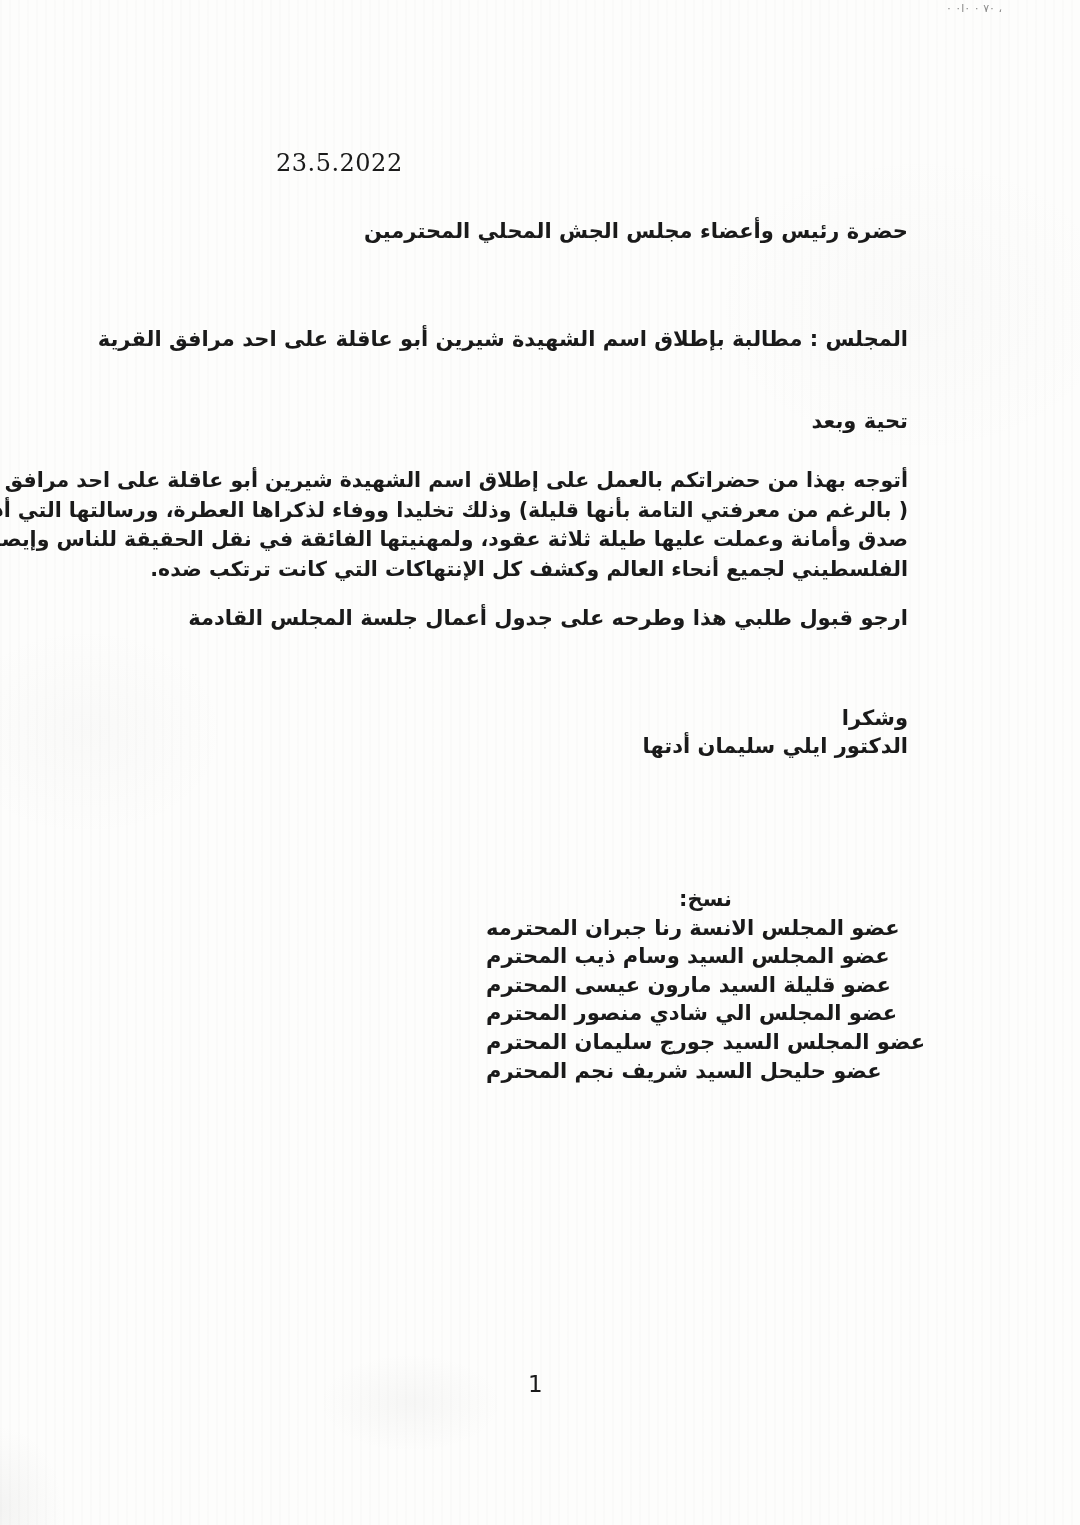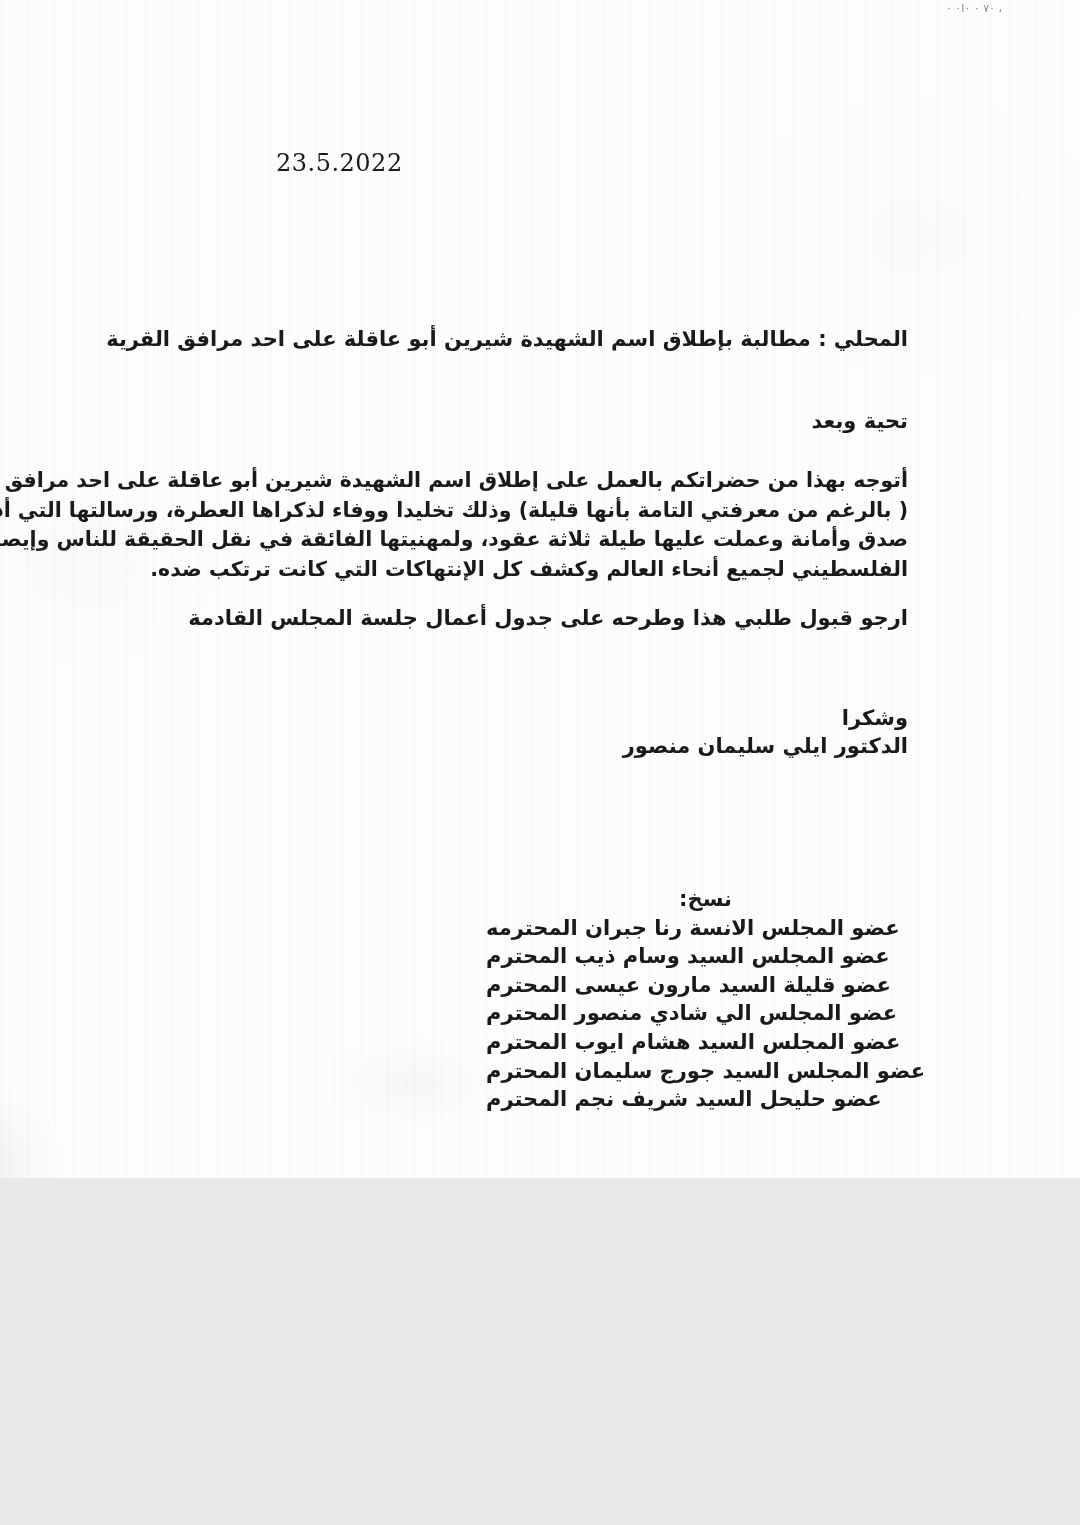--- a/index.html
+++ b/index.html
@@ -3,21 +3,21 @@
 <meta charset="utf-8">
 <style>
   html, body {
     margin: 0;
     padding: 0;
     background: #e9e9e9;
   }
   .paper {
     position: relative;
     width: 1080px;
-    height: 1178px;
+    height: 1525px;
     margin: 0;
     overflow: hidden;
     color: #1a1a1a;
     font-family: "DejaVu Sans", sans-serif;
     
     background:
       radial-gradient(ellipse 130px 70px at 38% 92%, rgba(120,120,120,0.05), transparent 70%),
       radial-gradient(ellipse 90px 120px at 0% 99%, rgba(120,120,120,0.07), transparent 70%),
       radial-gradient(ellipse 200px 150px at 8% 48%, rgba(130,130,130,0.03), transparent 70%),
       radial-gradient(ellipse 300px 220px at 85% 20%, rgba(130,130,130,0.025), transparent 70%),
@@ -117,44 +117,44 @@
 </style>
 </head>
 <body>
 
 <div class="paper">
 
   <div class="abs top-marks ar">، ٧٠ ٠ ٠ا٠ ٠</div>
 
   <div class="abs date">23.5.2022</div>
 
+  <div class="abs greeting ar">حضرة رئيس وأعضاء مجلس الجش المحلي المحترمين</div>
 
-  <div class="abs subject ar">المحلي : مطالبة بإطلاق اسم الشهيدة شيرين أبو عاقلة على احد مرافق القرية</div>
+  <div class="abs subject ar">المجلس : مطالبة بإطلاق اسم الشهيدة شيرين أبو عاقلة على احد مرافق القرية</div>
 
   <div class="abs salutation ar">تحية وبعد</div>
 
   <div class="abs body-block ar">
     <div class="body-line">أتوجه بهذا من حضراتكم بالعمل على إطلاق اسم الشهيدة شيرين أبو عاقلة على احد مرافق القرية</div>
     <div class="body-line">( بالرغم من معرفتي التامة بأنها قليلة) وذلك تخليدا ووفاء لذكراها العطرة، ورسالتها التي أدتها بكل</div>
     <div class="body-line">صدق وأمانة وعملت عليها طيلة ثلاثة عقود، ولمهنيتها الفائقة في نقل الحقيقة للناس وإيصال الصوت</div>
     <div class="body-line">الفلسطيني لجميع أنحاء العالم وكشف كل الإنتهاكات التي كانت ترتكب ضده.</div>
   </div>
 
   <div class="abs request ar">ارجو قبول طلبي هذا وطرحه على جدول أعمال جلسة المجلس القادمة</div>
 
   <div class="abs closing ar">وشكرا</div>
 
-  <div class="abs signature ar">الدكتور ايلي سليمان منصور</div>
+  <div class="abs signature ar">الدكتور ايلي سليمان أدتها</div>
 
   <div class="abs copies-block ar">
     <div class="copies-header">نسخ:</div>
     <div class="copy-line">عضو المجلس الانسة رنا جبران المحترمه</div>
     <div class="copy-line">عضو المجلس السيد وسام ذيب المحترم</div>
     <div class="copy-line">عضو قليلة السيد مارون عيسى المحترم</div>
     <div class="copy-line">عضو المجلس الي شادي منصور المحترم</div>
-    <div class="copy-line">عضو المجلس السيد هشام ايوب المحترم</div>
     <div class="copy-line">عضو المجلس السيد جورج سليمان المحترم</div>
     <div class="copy-line">عضو حليحل السيد شريف نجم المحترم</div>
   </div>
 
   <div class="abs page-number">1</div>
 
 </div>
 
 </body></html>

